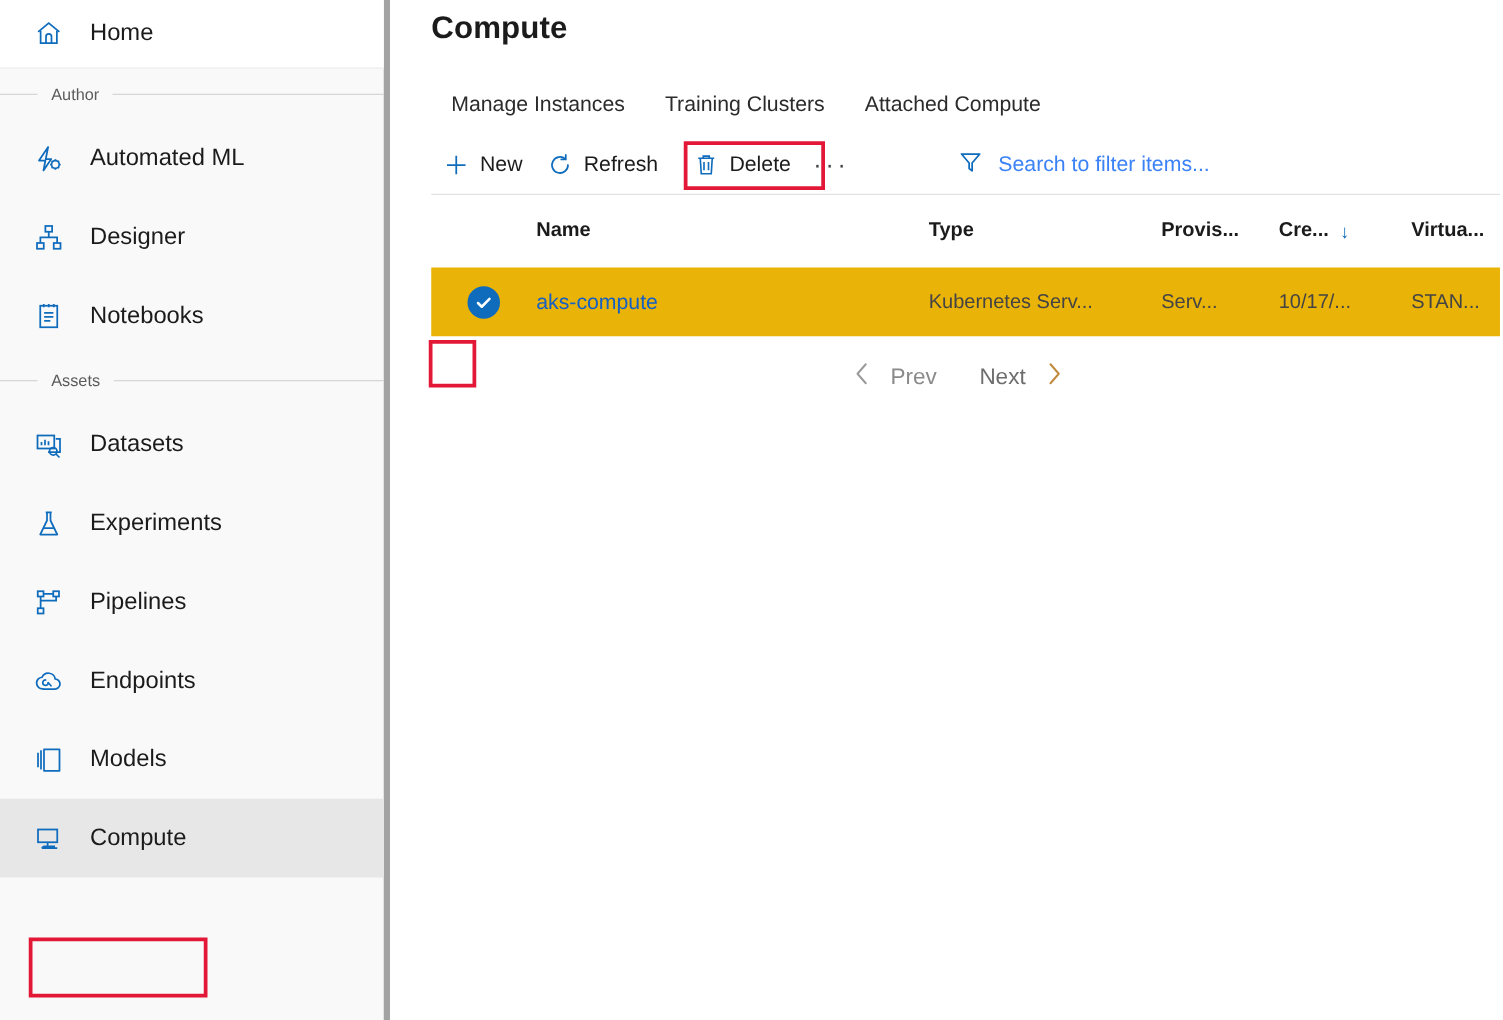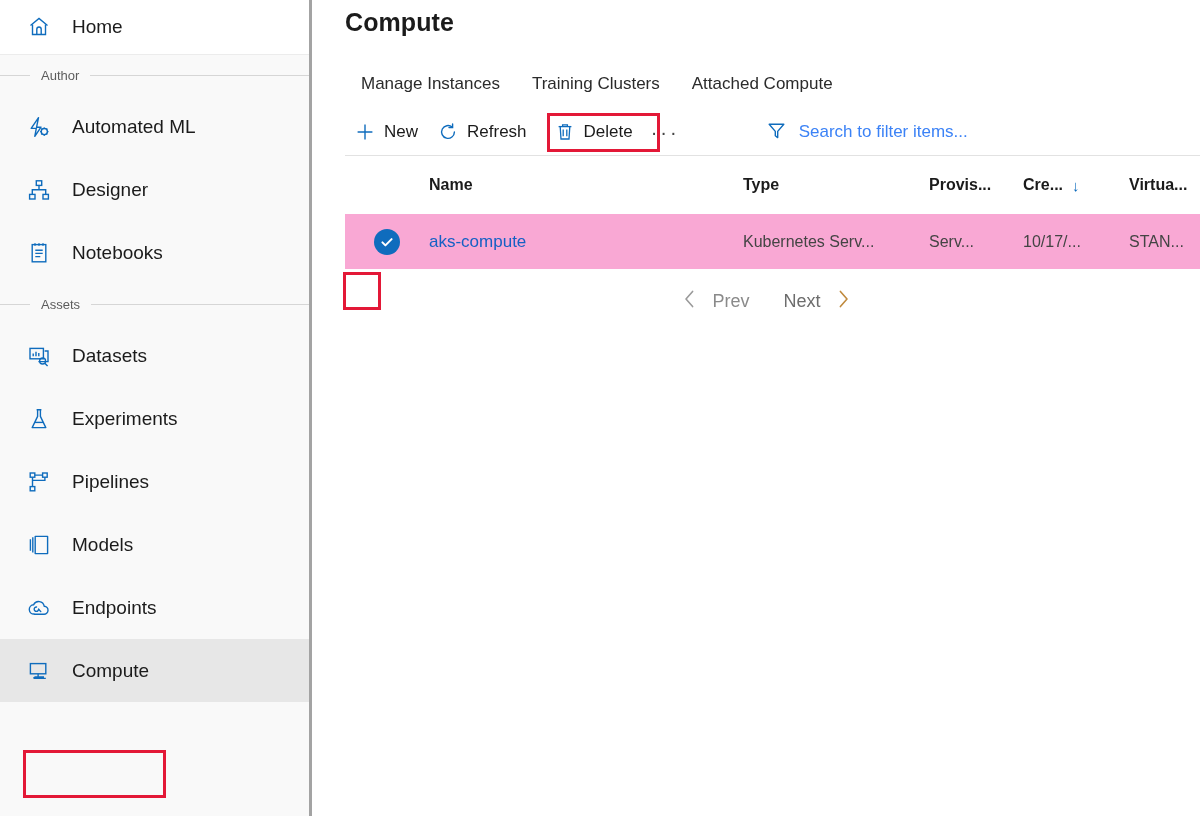--- a/index.html
+++ b/index.html
@@ -14,21 +14,21 @@
     width: 1202px; height: 816px;
     display: flex;
     background: #ffffff;
   }
 
   
   .sidebar {
     width: 312px;
     height: 816px;
     background: #f9f9f9;
-    border-right: 3px solid #a3a3a3;
+    border-right: 5px solid #a3a3a3;
     position: relative;
     flex: 0 0 312px;
   }
   .home-row {
     height: 55px;
     background: #ffffff;
     display: flex;
     align-items: center;
     padding-left: 26px;
     border-bottom: 1px solid #ececec;
@@ -188,21 +188,21 @@
     height: 55px;
   }
   .thead { height: 58px; }
   .thead .cell {
     font-size: 16px;
     font-weight: bold;
     color: #1b1b1b;
     white-space: nowrap;
   }
   .tbody-row {
-    background: #f9a8d4;
+    background: #eab308;
     height: 55px;
   }
   .tbody-row .cell {
     font-size: 16px;
     color: #444444;
     white-space: nowrap;
   }
   .cell.c-check { flex: 0 0 84px; display: flex; align-items: center; justify-content: center; }
   .cell.c-name  { flex: 0 0 314px; }
   .cell.c-type  { flex: 0 0 186px; }
@@ -348,37 +348,37 @@
           <rect x="15.6" y="3" width="4.6" height="4.2"></rect>
           <rect x="3.2" y="16.6" width="4.6" height="4.2"></rect>
           <path d="M5.5 7.2 v9.4 M7.8 5.1 h7.8 M17.9 7.2 v3.2 H5.5"></path>
         </svg>
       </span>
       <span class="nav-label">Pipelines</span>
     </div>
 
     <div class="nav-item">
       <span class="nav-icon">
-        <svg width="24" height="24" viewBox="0 0 24 24" fill="none" stroke="#0f6cbd" stroke-width="1.4" stroke-linejoin="round">
-          <path d="M3.4 6.2 v11.6 M5.8 4.2 v15.4"></path>
-          <rect x="8.2" y="3.4" width="12.4" height="17.2"></rect>
-        </svg>
-      </span>
-      <span class="nav-label">Models</span>
-    </div>
-
-    <div class="nav-item">
-      <span class="nav-icon">
         <svg width="24" height="24" viewBox="0 0 24 24" fill="none" stroke="#0f6cbd" stroke-width="1.4" stroke-linecap="round">
           <path d="M7.6 18.2 h9.2 a4 4 0 0 0 0.4 -8 a5.6 5.6 0 0 0 -10.6 -1.4 a4.6 4.6 0 0 0 0.6 9.2 Z"></path>
           <path d="M11.6 13.2 a2.2 2.2 0 1 1 -2.1 -2.2"></path>
           <path d="M11.6 13.2 L13.8 15.6"></path>
         </svg>
       </span>
       <span class="nav-label">Endpoints</span>
+    </div>
+
+    <div class="nav-item">
+      <span class="nav-icon">
+        <svg width="24" height="24" viewBox="0 0 24 24" fill="none" stroke="#0f6cbd" stroke-width="1.4" stroke-linejoin="round">
+          <path d="M3.4 6.2 v11.6 M5.8 4.2 v15.4"></path>
+          <rect x="8.2" y="3.4" width="12.4" height="17.2"></rect>
+        </svg>
+      </span>
+      <span class="nav-label">Models</span>
     </div>
 
 
     <div class="nav-item selected">
       <span class="nav-icon">
         <svg width="24" height="24" viewBox="0 0 24 24" fill="none" stroke="#0f6cbd" stroke-width="1.4">
           <rect x="3.4" y="4.6" width="15.4" height="10.2"></rect>
           <path d="M11.1 14.8 v3.2 M6.4 19.4 h12.4 M6.4 19.4 l1.8 -1.4 h8.8"></path>
         </svg>
       </span>

